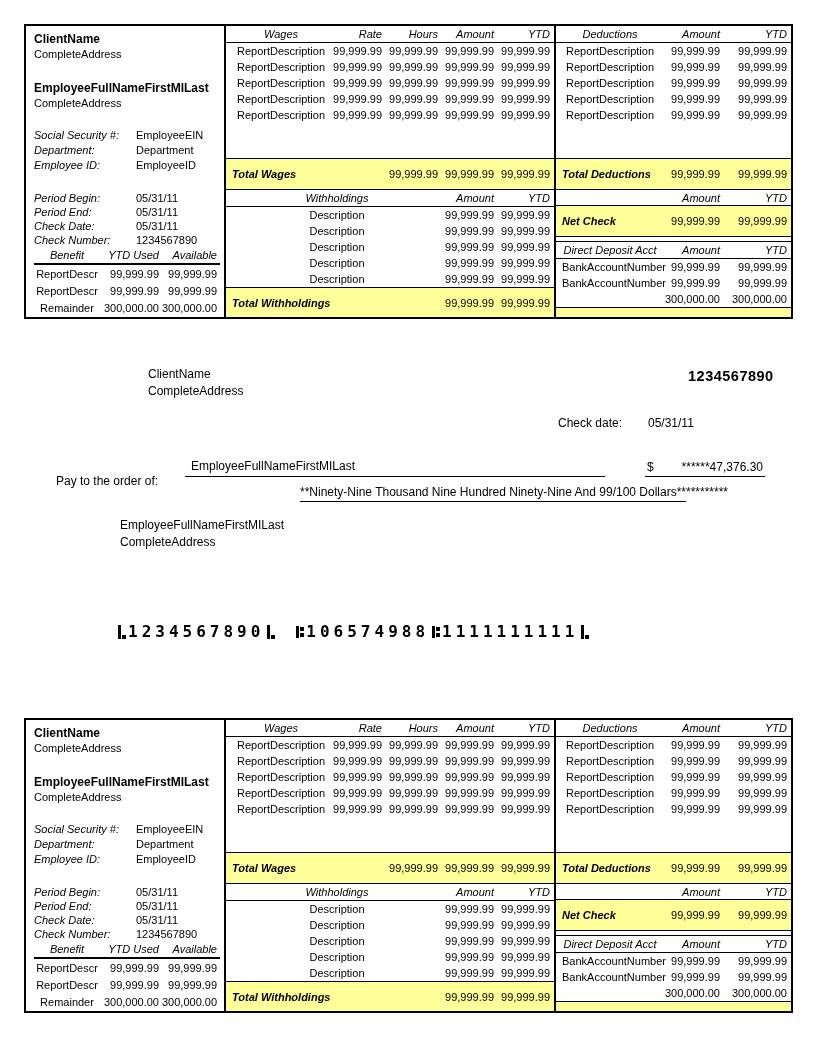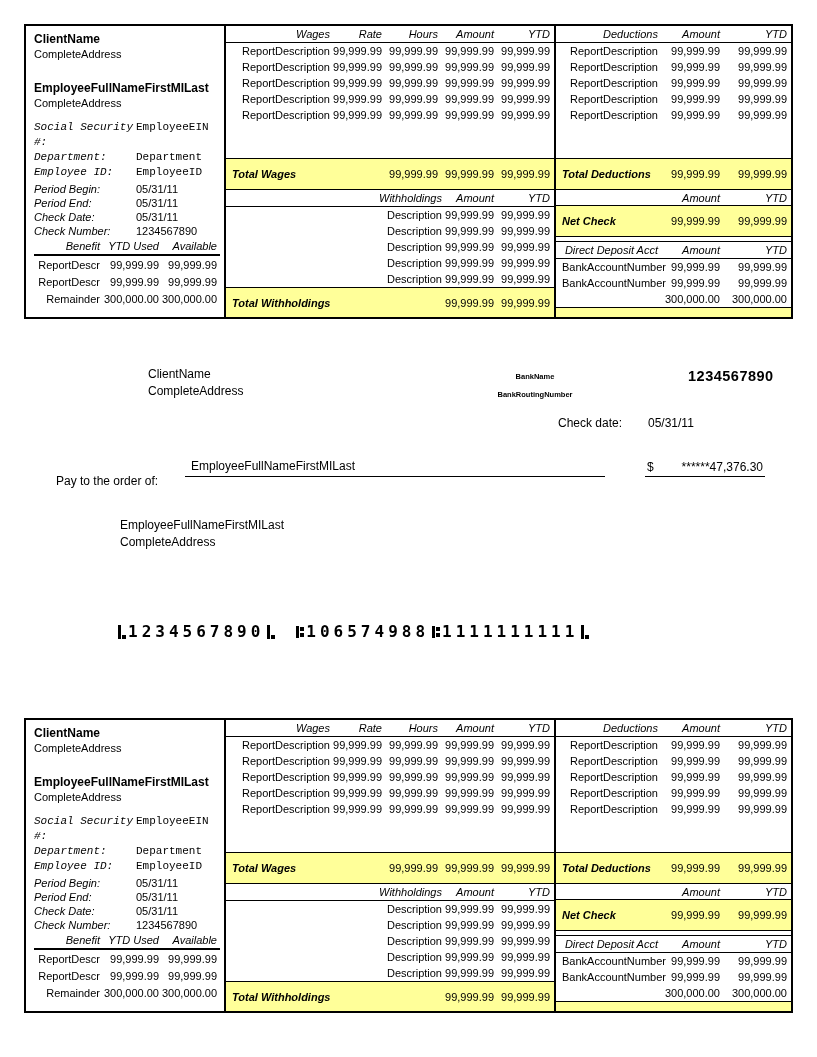--- a/index.html
+++ b/index.html
@@ -22,30 +22,30 @@
   .panel { box-sizing:border-box; overflow:hidden; }
   .panel.left { width:198px; padding:6px 4px 12px 8px; display:flex; flex-direction:column; font-size:11px; }
   .panel.mid  { width:332px; border-left:2px solid #000; border-right:2px solid #000; display:flex; flex-direction:column; }
   .panel.rt   { width:235px; display:flex; flex-direction:column; }
 
   
   .co-name, .emp-name { font-weight:bold; font-size:12px; line-height:15px; }
   .addr { font-size:11px; line-height:14px; }
   .emp-name { margin-top:20px; }
   .kv .kv-row { display:grid; grid-template-columns:102px 1fr; }
-  .kv.info { margin-top:10px;font-family:Liberation Mono, monospace; }
+  .kv.info { margin-top:18px; }
   .kv.info .kv-row { line-height:15px; }
-  .kv.period { margin-top:2px; }
+  .kv.period { margin-top:18px; }
   .kv.period .kv-row { line-height:14px; }
   .kv .k { font-style:italic; }
 
   
   .tbl { width:100%; border-collapse:collapse; table-layout:fixed; font-size:11px; }
   .tbl th { font-weight:normal; font-style:italic; }
-  .tbl .l { text-align:right; padding-left:6px; }
+  .tbl .l { text-align:center; padding-left:6px; }
   .tbl .r { text-align:right; padding-right:4px; }
   tr.hdr th { border-bottom:1px solid #000; height:16px; }
   tr.row td { height:16px; }
   tr.nb th { border-bottom:none; height:15px; }
   tr.ddh th { border-top:1px solid #000; border-bottom:1px solid #000; }
   col.cn { width:56px; }
   col.ca { width:66px; }
   col.cy { width:67px; }
 
   
@@ -430,37 +430,34 @@
     </div>
   </div>
 </div>
 
 <div class="check-area">
   <div class="chk-client">
     <div>ClientName</div>
     <div>CompleteAddress</div>
   </div>
 
-  <div class="bank-block">
-    <div>BankName</div>
-    <div class="routing">BankRoutingNumber</div>
-  </div>
 
   <div class="chk-number">1234567890</div>
 
   <div class="chk-date-label">Check date:</div>
   <div class="chk-date-value">05/31/11</div>
 
   <div class="pay-label">Pay to the order of:</div>
   <div class="payee-line">EmployeeFullNameFirstMILast</div>
   <div class="amount-line">
     <span>$</span>
     <span>******47,376.30</span>
   </div>
 
+  <div class="words-line">**Ninety-Nine Thousand Nine Hundred Ninety-Nine And 99/100 Dollars***********</div>
 
   <div class="payee-block">
     <div>EmployeeFullNameFirstMILast</div>
     <div>CompleteAddress</div>
   </div>
 
   <div class="micr">
     <span class="msym onus"></span>
     <span class="mdig">1234567890</span>
     <span class="msym onus"></span>

